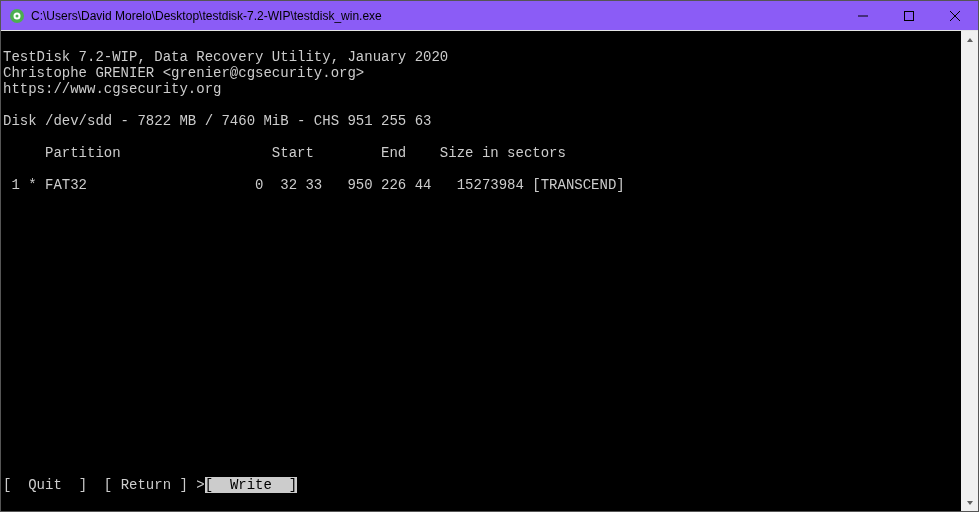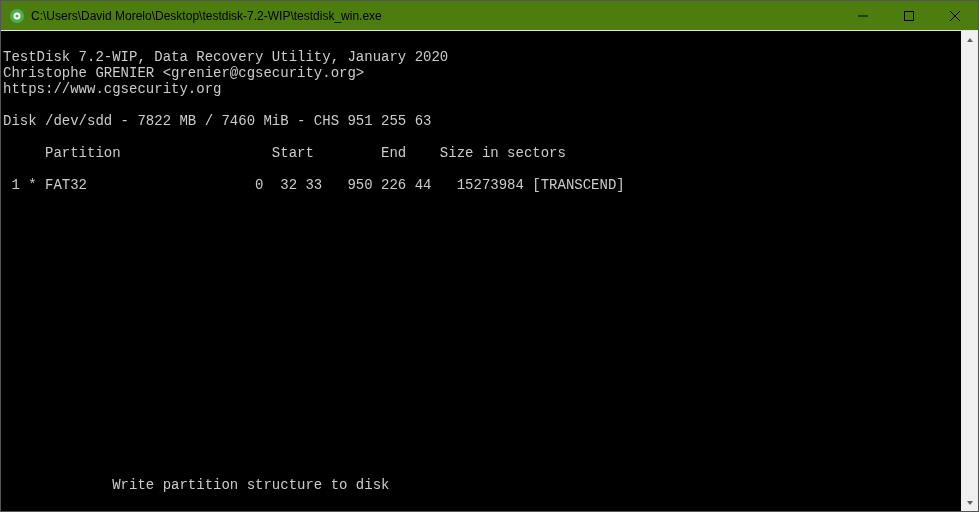--- a/index.html
+++ b/index.html
@@ -1,18 +1,18 @@
 <!DOCTYPE html>
 <html><head>
 <meta charset="utf-8">
 <style>
   * { margin: 0; padding: 0; box-sizing: border-box; }
   html, body { width: 979px; height: 512px; font-family: "Segoe UI", Tahoma, sans-serif; background: #fff; overflow: hidden; }
   .window { width: 979px; height: 512px; border: 1px solid #555; display: flex; flex-direction: column; background: #fff; }
-  .titlebar { height: 30px; display: flex; align-items: center; background: #4d7c0f; border-bottom: 1px solid #e5e5e5; }
+  .titlebar { height: 30px; display: flex; align-items: center; background: #8b5cf6; border-bottom: 1px solid #e5e5e5; }
   .titlebar-icon { width: 16px; height: 16px; margin: 0 6px 0 8px; }
   .titlebar-title { font-size: 12px; color: #000; flex: 0 0 auto; }
   .titlebar-spacer { flex: 1; }
   .titlebar-btn { width: 46px; height: 30px; display: flex; align-items: center; justify-content: center; cursor: pointer; }
   .titlebar-btn svg { width: 10px; height: 10px; }
   .client { flex: 1; display: flex; background: #000; position: relative; }
   .terminal { flex: 1; font-family: Consolas, "Courier New", monospace; font-size: 14px; line-height: 16px; color: #cccccc; white-space: pre; padding: 2px 0 8px 2px; position: relative; }
   .scrollbar { width: 17px; background: #f0f0f0; display: flex; flex-direction: column; align-items: center; }
   .scroll-arrow { width: 17px; height: 17px; display: flex; align-items: center; justify-content: center; cursor: pointer; }
   .scroll-arrow svg { width: 8px; height: 8px; fill: #606060; }
@@ -59,21 +59,21 @@
 <span>TestDisk 7.2-WIP, Data Recovery Utility, January 2020</span>
 <span>Christophe GRENIER &lt;grenier@cgsecurity.org&gt;</span>
 <span>https://www.cgsecurity.org</span>
 
 <span>Disk /dev/sdd - 7822 MB / 7460 MiB - CHS 951 255 63</span>
 
 <span>     Partition                  Start        End    Size in sectors</span>
 
 <span> 1 * FAT32                    0  32 33   950 226 44   15273984 [TRANSCEND]</span>
 <div class="bottom-area">
-<div class="help-line">             Write partition structure to disk</div>
+<div class="menu-row"><span class="menu-item">[  </span><span class="menu-item">Quit</span><span class="menu-item">  ]  [ </span><span class="menu-item">Return</span><span class="menu-item"> ] </span><span class="menu-item">&gt;</span><span class="menu-item selected">[  </span><span class="menu-item selected">Write</span><span class="menu-item selected">  ]</span></div>
 </div>
     </div>
     <div class="scrollbar">
       <div class="scroll-arrow">
         <svg viewBox="0 0 8 8">
             <polygon points="4,2 7,6 1,6"></polygon>
           </svg>
       </div>
       <div class="scroll-track"></div>
       <div class="scroll-arrow">

